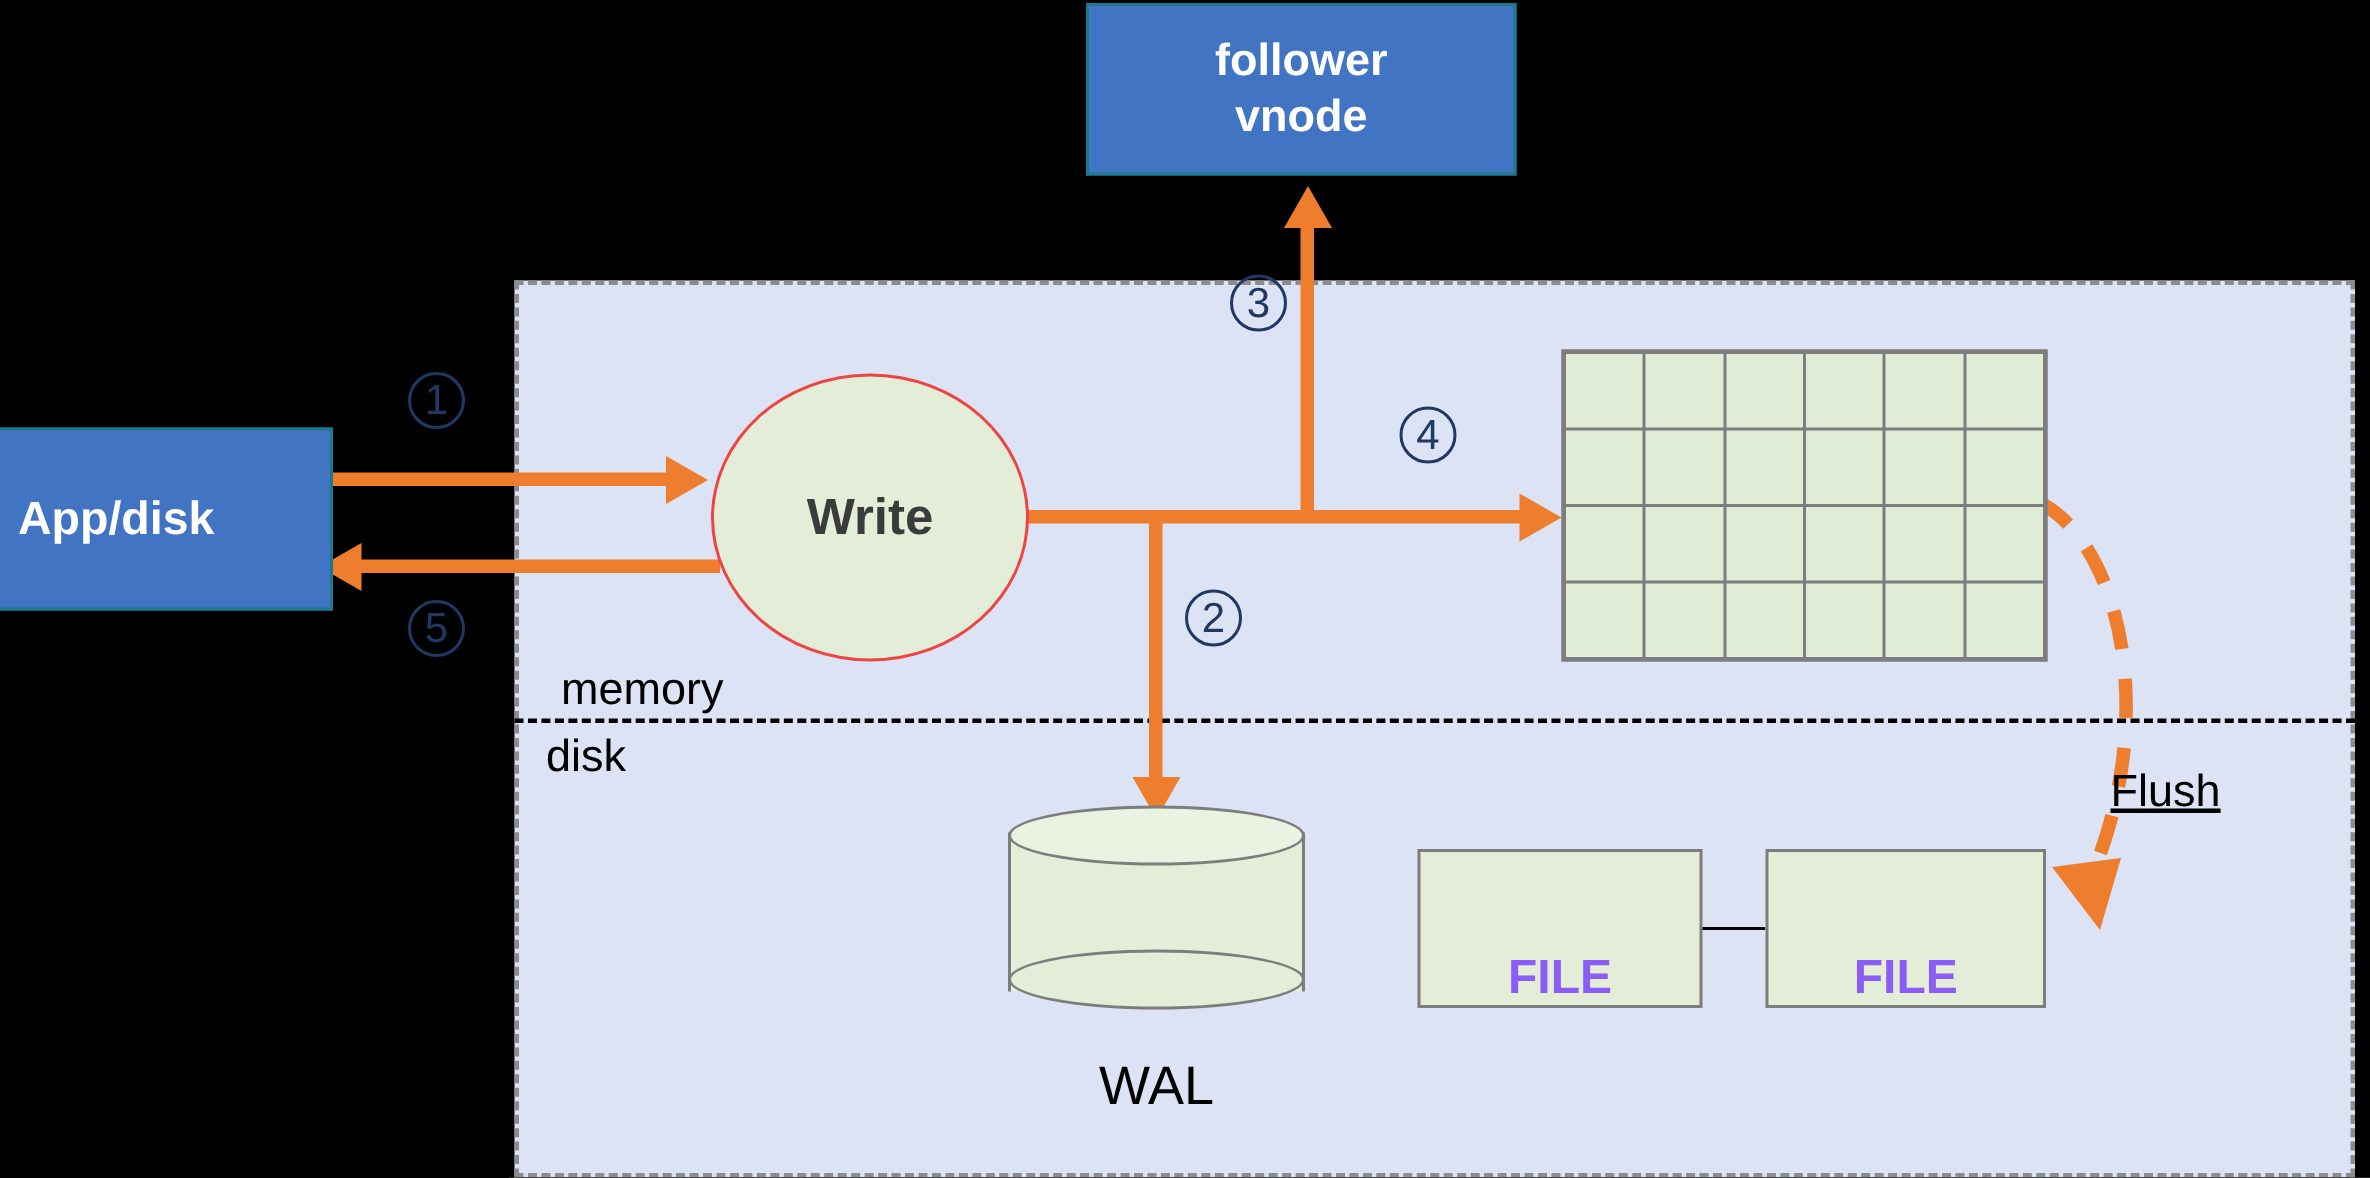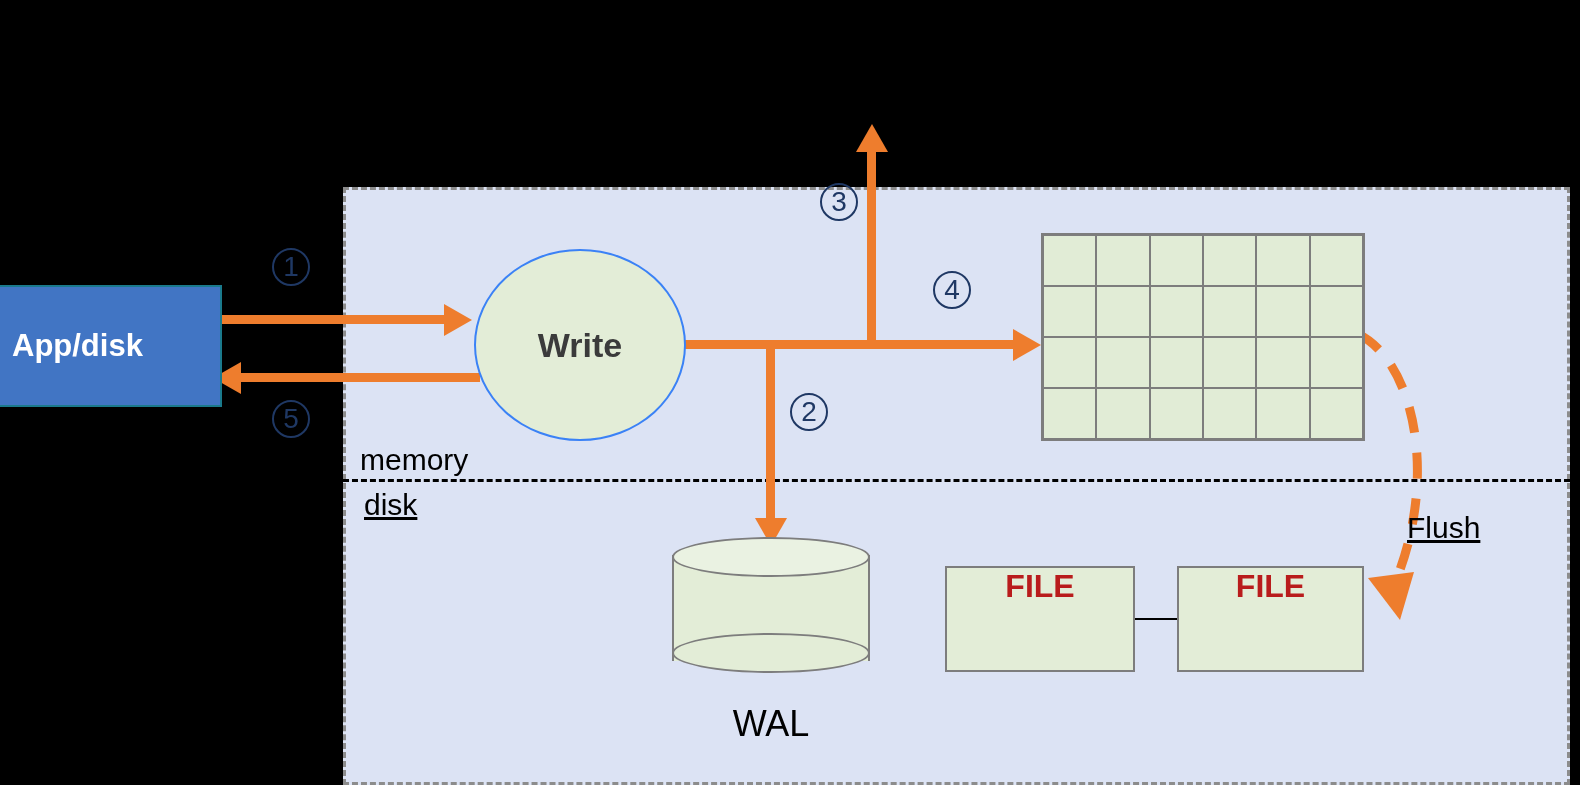--- a/index.html
+++ b/index.html
@@ -61,21 +61,21 @@
 
   
   #write-ellipse {
     position: absolute;
     left: 474px;
     top: 249px;
     width: 212px;
     height: 192px;
     border-radius: 50%;
     background: #e3edd7;
-    border: 2px solid #3b82f6;
+    border: 2px solid #ef4444;
     box-sizing: border-box;
     display: flex;
     align-items: center;
     justify-content: center;
     font-size: 34px;
     font-weight: bold;
     color: #3b3b3b;
   }
 
   
@@ -146,25 +146,25 @@
     color: #000000;
   }
 
   
   .file-box {
     position: absolute;
     background: #e3edd7;
     border: 2px solid #7d7d7d;
     box-sizing: border-box;
     display: flex;
-    align-items: flex-start;
+    align-items: flex-end;
     justify-content: center;
     font-size: 32px;
     font-weight: bold;
-    color: #b91c1c;
+    color: #8b5cf6;
   }
   #file-box-1 { left: 945px;  top: 566px; width: 190px; height: 106px; }
   #file-box-2 { left: 1177px; top: 566px; width: 187px; height: 106px; }
   #file-connector {
     position: absolute;
     left: 1135px;
     top: 618px;
     width: 42px;
     height: 2px;
     background: #000000;
@@ -178,22 +178,22 @@
     width: 1227px;
     height: 0;
     border-top: 3px dashed #000000;
   }
   .plain-label {
     position: absolute;
     font-size: 30px;
     color: #000000;
     white-space: nowrap;
   }
-  #memory-label { left: 360px; top: 443px; }
-  #disk-label   { left: 364px; top: 488px; text-decoration: underline; }
+  #memory-label { left: 374px; top: 443px; }
+  #disk-label   { left: 364px; top: 488px; }
   #flush-label  { left: 1407px; top: 511px; text-decoration: underline; }
   #leader-vnode-label { left: 1325px; top: 707px; }
 
   
   .orange-line {
     position: absolute;
     background: #ee7d2d;
   }
   
   #arrow1-line { left: 222px; top: 315px; width: 234px; height: 9px; }
@@ -300,20 +300,26 @@
 
   <svg id="flush-curve" viewBox="0 0 130 320">
     <path d="M 18 14 C 72 40, 98 150, 58 255" fill="none" stroke="#ee7d2d" stroke-width="9" stroke-dasharray="26 20" stroke-linecap="butt"></path>
     <polygon points="60,300 28,258 74,252" fill="#ee7d2d"></polygon>
   </svg>
 
   <div class="blue-box" id="app-taosc-box">
     <span>App/disk</span>
   </div>
 
+  <div class="blue-box" id="follower-vnode-box">
+    <span>
+      <span>follower</span><br>
+      <span>vnode</span>
+    </span>
+  </div>
 
   <div id="write-ellipse">
     <span>Write</span>
   </div>
 
   <div id="mem-table">
     <div class="cell"></div>
     <div class="cell"></div>
     <div class="cell"></div>
     <div class="cell"></div>

